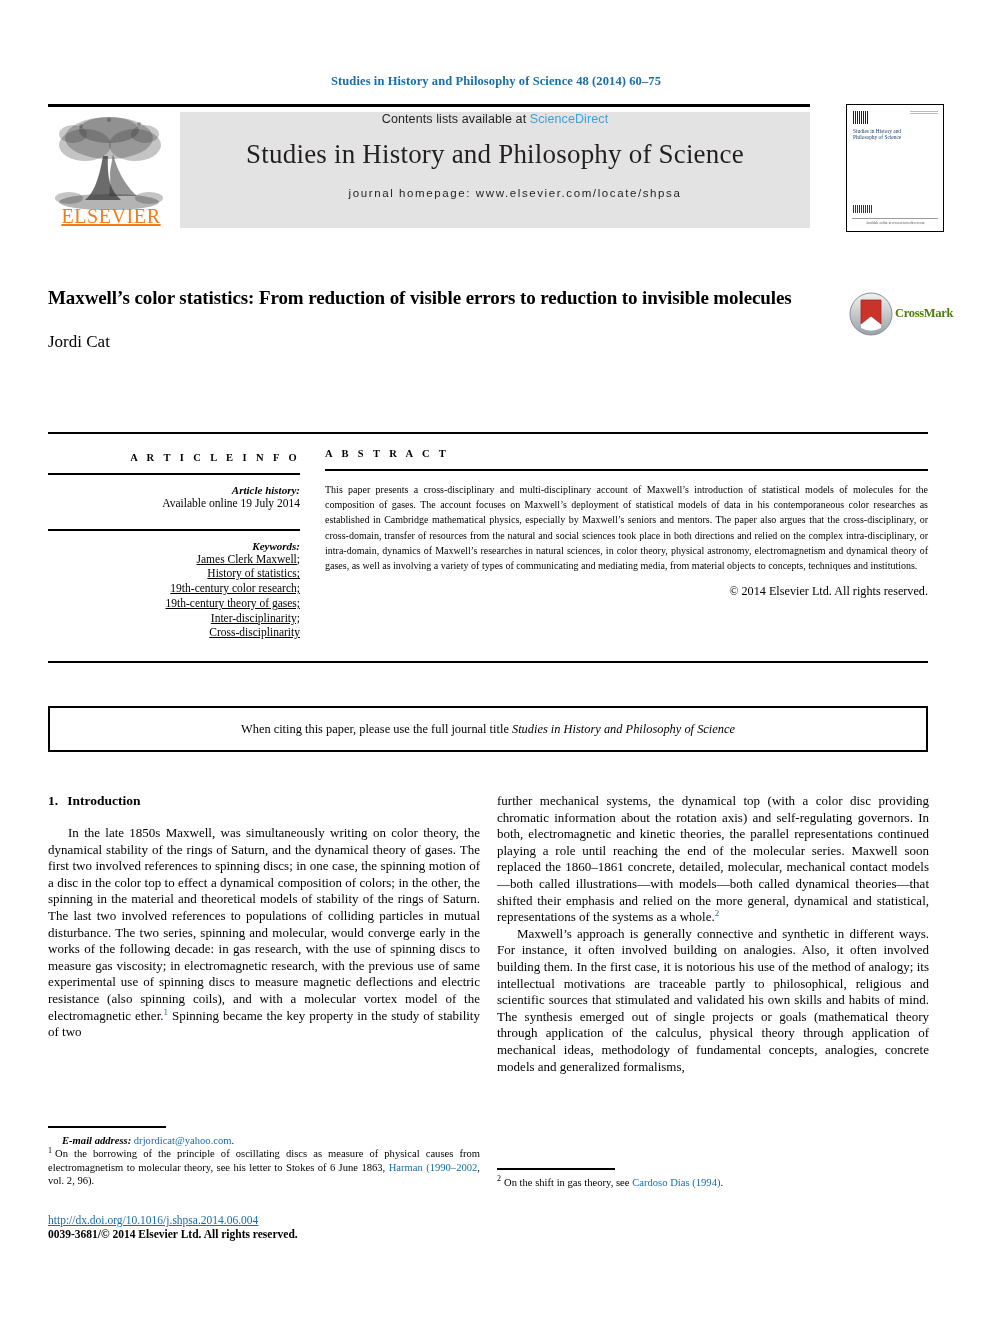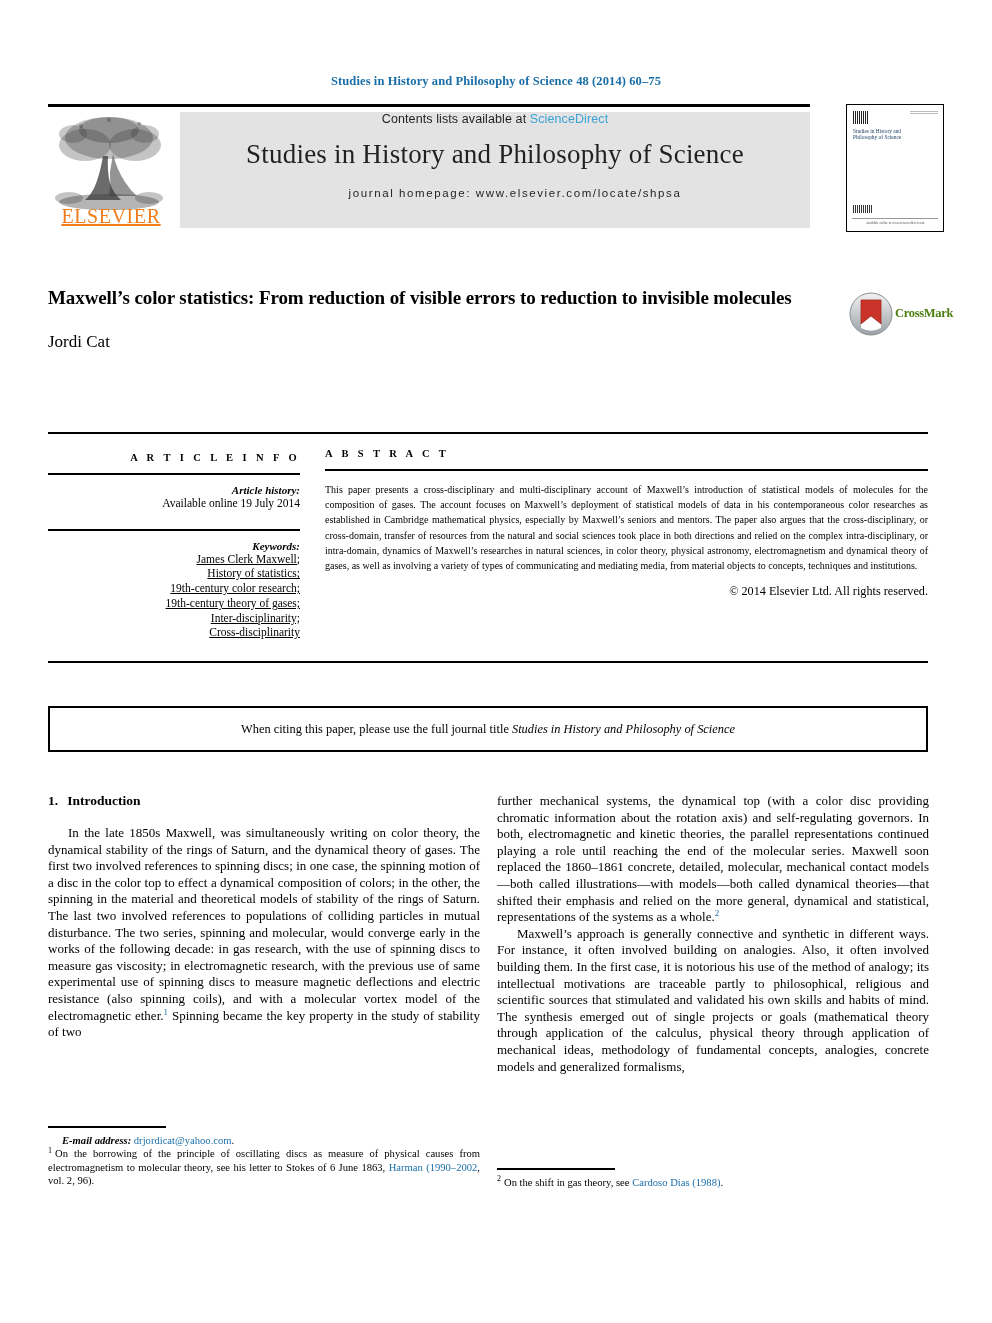--- a/index.html
+++ b/index.html
@@ -546,18 +546,22 @@
       <span class="lnk">drjordicat@yahoo.com</span><span>.</span>
     </p>
     <p class="fn-text">
       <span class="fn-num">1</span><span>On the borrowing of the principle of oscillating discs as measure of physical causes from electromagnetism to molecular theory, see his letter to Stokes of 6 June 1863, </span><span class="lnk">Harman (1990–2002</span><span>, vol. 2, 96).</span>
     </p>
   </div>
 
   <div class="fn-right">
     <div class="fn-rule"></div>
     <p class="fn-text">
-      <span class="fn-num">2</span><span>On the shift in gas theory, see </span><span class="lnk">Cardoso Dias (1988)</span><span>.</span>
+      <span class="fn-num">2</span><span>On the shift in gas theory, see </span><span class="lnk">Cardoso Dias (1994)</span><span>.</span>
     </p>
   </div>
 
+  <div class="doi-block">
+    <span class="doi-link">http://dx.doi.org/10.1016/j.shpsa.2014.06.004</span>
+    <div class="issn-line">0039-3681/© 2014 Elsevier Ltd. All rights reserved.</div>
+  </div>
 
 </div>
 
 </body></html>

